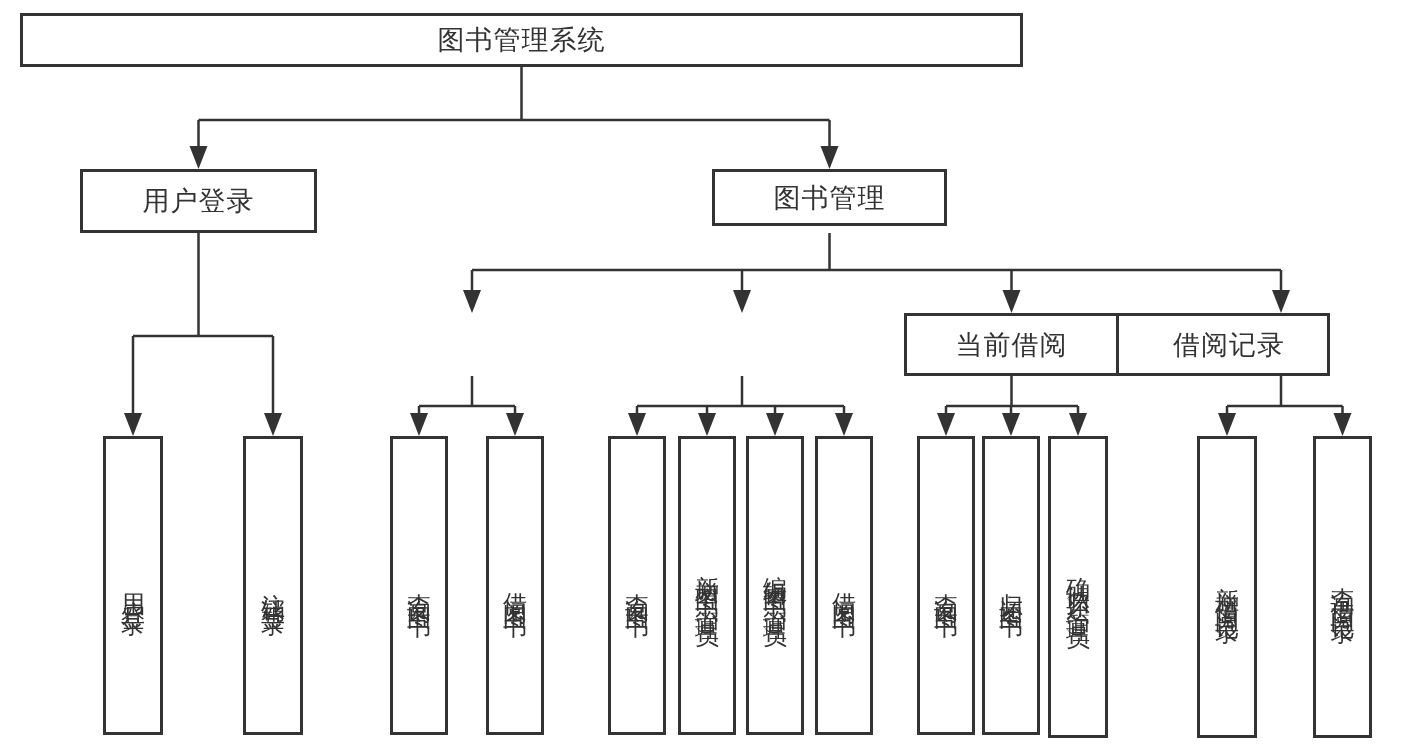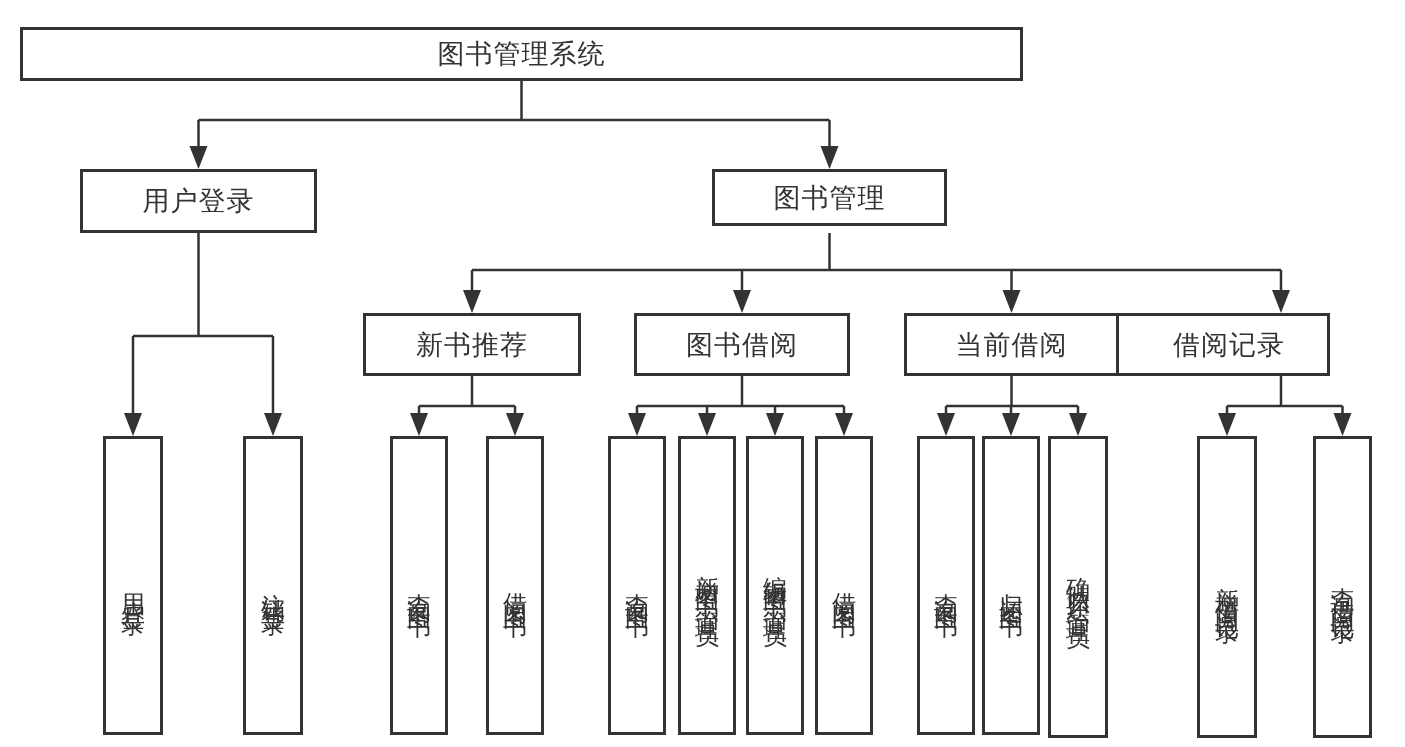--- a/index.html
+++ b/index.html
@@ -103,37 +103,31 @@
       <polygon class="arrowhead" points="766,413 784,413 775,436"></polygon>
       <polygon class="arrowhead" points="835,413 853,413 844,436"></polygon>
       <polygon class="arrowhead" points="937,413 955,413 946,436"></polygon>
       <polygon class="arrowhead" points="1002,413 1020,413 1011,436"></polygon>
       <polygon class="arrowhead" points="1069,413 1087,413 1078,436"></polygon>
       <polygon class="arrowhead" points="1218,413 1236,413 1227,436"></polygon>
       <polygon class="arrowhead" points="1333.5,413 1351.5,413 1342.5,436"></polygon>
     </g>
   </svg>
 
-  <div class="node" style="left:20px; top:13px; width:1003px; height:54px;margin-top:14px;">
+  <div class="node" style="left:20px; top:13px; width:1003px; height:54px;">
     <span class="h-label">图书管理系统</span>
   </div>
 
   <div class="node" style="left:80px; top:169px; width:237px; height:64px;">
     <span class="h-label">用户登录</span>
   </div>
   <div class="node" style="left:712px; top:169px; width:235px; height:57px;">
     <span class="h-label">图书管理</span>
   </div>
 
-  <div class="node" style="left:363px; top:313px; width:218px; height:63px;">
-    <span class="h-label">新书推荐</span>
-  </div>
-  <div class="node" style="left:634px; top:313px; width:216px; height:63px;">
-    <span class="h-label">图书借阅</span>
-  </div>
   <div class="node" style="left:904px; top:313px; width:215px; height:63px;text-align:right;">
     <span class="h-label">当前借阅</span>
   </div>
   <div class="node" style="left:1116px; top:313px; width:214px; height:63px;padding-left:12px;">
     <span class="h-label">借阅记录</span>
   </div>
 
   <div class="node leaf" style="left:103px; top:436px; width:60px; height:299px;">
     <span class="v-label">用户登录</span>
   </div>

